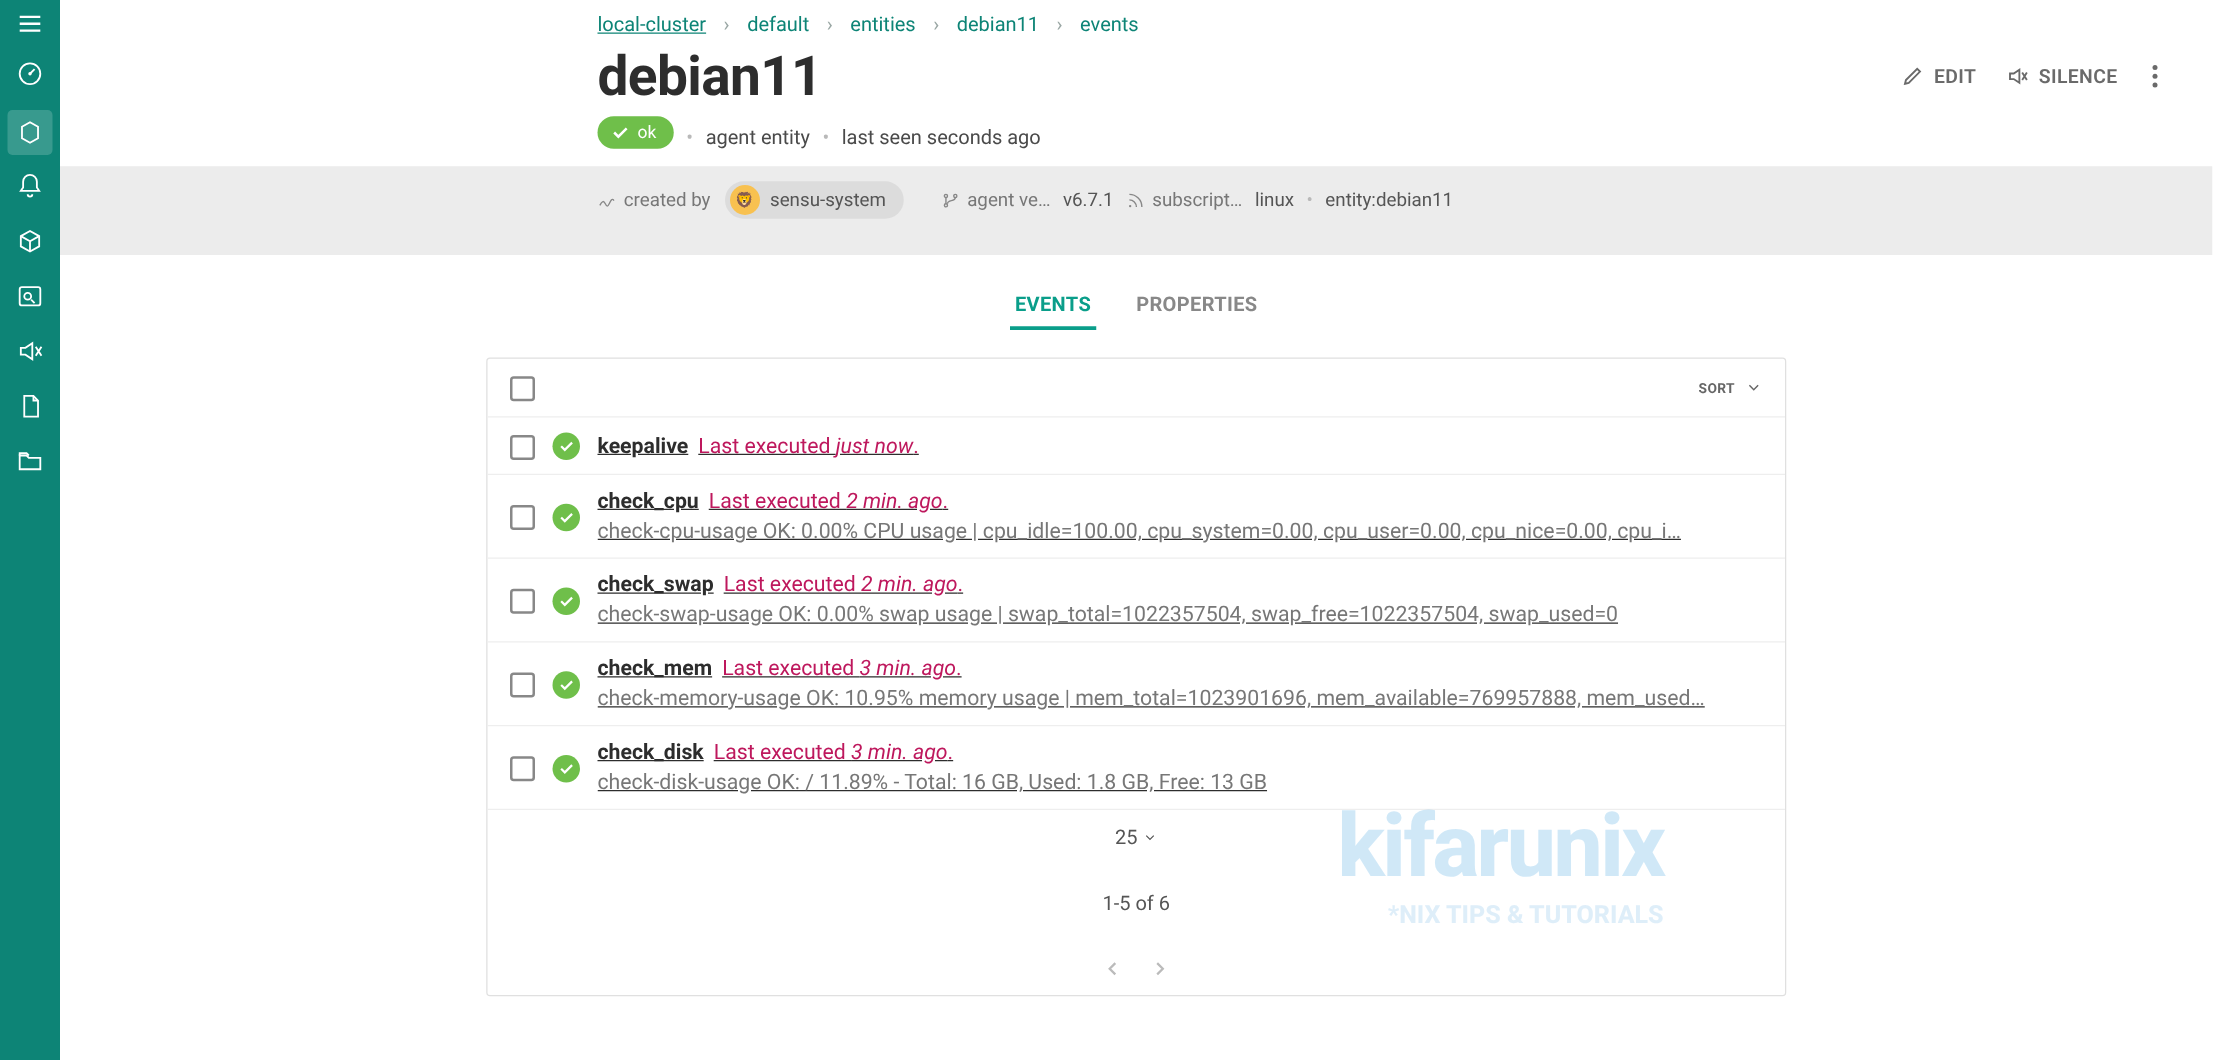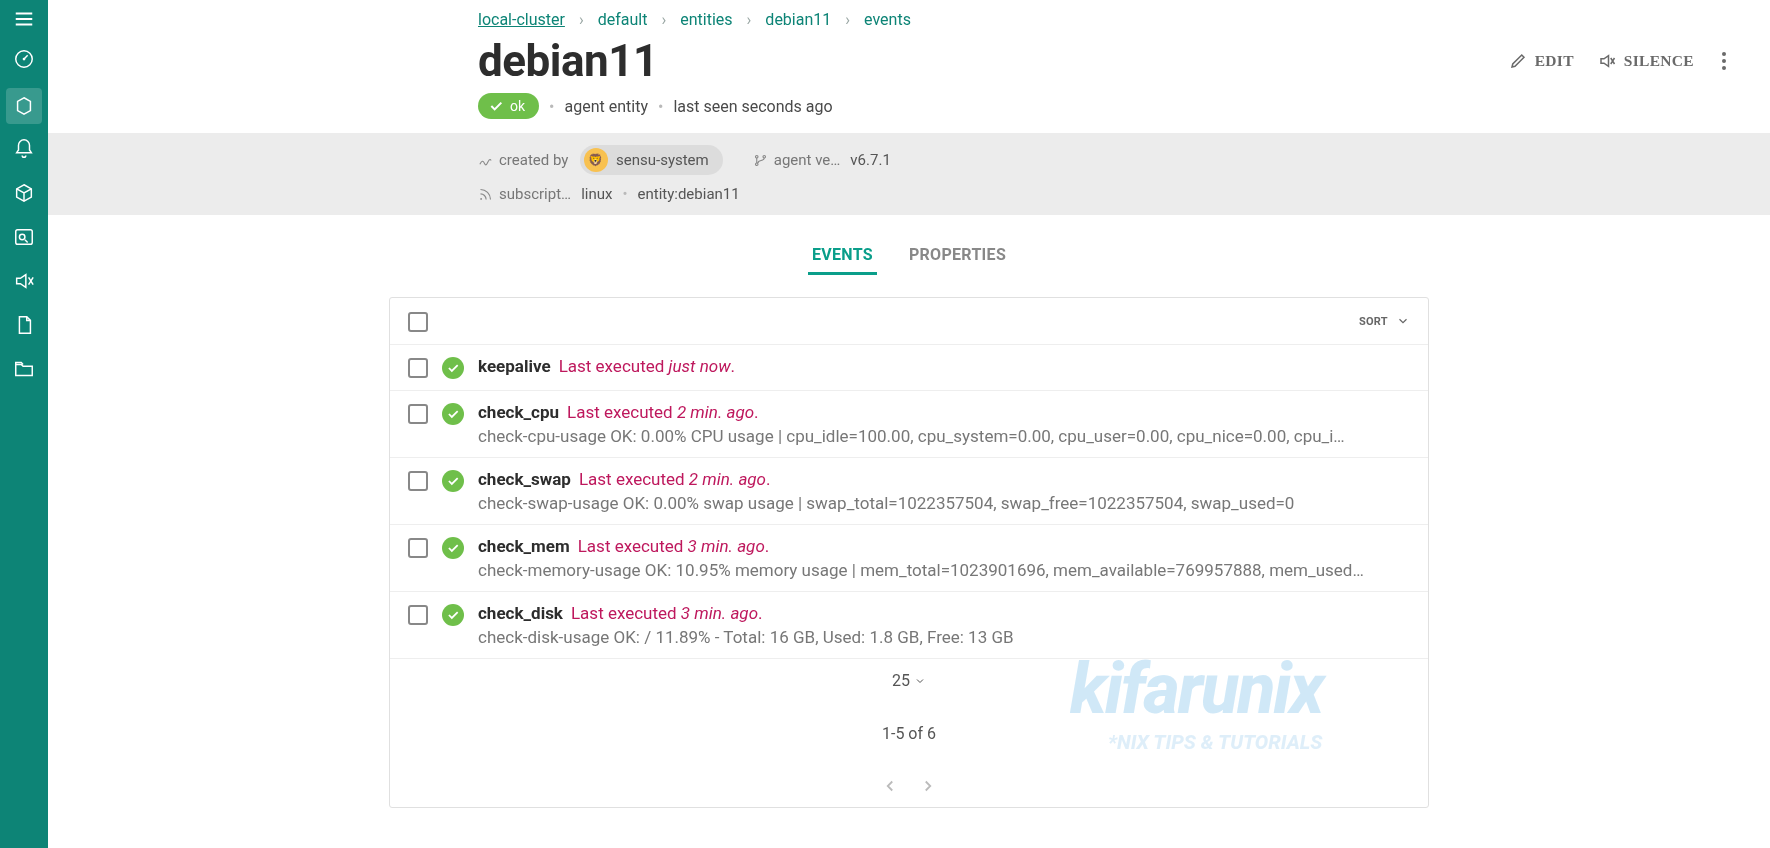--- a/index.html
+++ b/index.html
@@ -21,71 +21,71 @@
     
     .header-wrap { padding: 10px 0 0 0; }
     .breadcrumb { padding: 0 40px 0 430px; font-size: 16px; display: flex; align-items: center; gap: 14px; }
     .breadcrumb a { color: #0d8476; text-decoration: none; cursor: pointer; }
     .breadcrumb a.cur { text-decoration: underline; }
     .breadcrumb .sep { color: #9aa7a4; }
 
     .title-row { padding: 6px 40px 6px 430px; display: flex; align-items: center; gap: 20px; }
     .title-row h1 { font-size: 44px; font-weight: 700; letter-spacing: -.5px; }
     .title-actions { margin-left: auto; display: flex; align-items: center; gap: 24px; }
-    .act { display: flex; align-items: center; gap: 8px; color: #6a6a6a; font-weight: 600; font-size: 15.5px; cursor: pointer; letter-spacing: .3px; font-family: Liberation Serif, serif; }
+    .act { display: flex; align-items: center; gap: 8px; color: #6a6a6a; font-weight: 600; font-size: 15.5px; cursor: pointer; letter-spacing: .3px; }
     .act svg { width: 18px; height: 18px; stroke: #6a6a6a; fill: none; stroke-width: 2; }
     .kebab { display: flex; flex-direction: column; gap: 3px; cursor: pointer; padding: 4px; }
     .kebab span { width: 4px; height: 4px; background: #6a6a6a; border-radius: 50%; }
 
-    .sub-row { padding: 0 40px 14px 430px; display: flex; align-items: center; gap: 10px; font-size: 16px; color: #4a4a4a; }
+    .sub-row { padding: 0 40px 14px 430px; display: flex; align-items: flex-end; gap: 10px; font-size: 16px; color: #4a4a4a; }
     .ok-chip { display: inline-flex; align-items: center; gap: 6px; background: #6fbf4a; color: #fff; padding: 5px 14px 5px 10px; border-radius: 16px; font-size: 14px; }
     .ok-chip svg { width: 16px; height: 16px; stroke: #fff; fill: none; stroke-width: 3; }
     .dot { color: #b9b9b9; }
 
     
-    .meta-band { background: #ececec; padding: 12px 40px 12px 430px; display: flex; flex-direction: column; gap: 10px; font-size: 15px; color: #555; }
+    .meta-band { background: #ececec; padding: 12px 40px 29px 430px; display: flex; flex-direction: row; gap: 10px; font-size: 15px; color: #555; }
     .meta-line { display: flex; align-items: center; gap: 30px; }
     .meta-cell { display: flex; align-items: center; gap: 10px; }
     .meta-label { display: inline-flex; align-items: center; gap: 6px; color: #777; min-width: 92px; white-space: nowrap; overflow: hidden; text-overflow: ellipsis; }
     .meta-label svg { width: 15px; height: 15px; stroke: #888; fill: none; stroke-width: 1.8; }
     .user-chip { display: inline-flex; align-items: center; gap: 8px; background: #dcdcdc; border-radius: 16px; padding: 3px 14px 3px 4px; }
     .avatar { width: 24px; height: 24px; border-radius: 50%; background: #f8c150; display: flex; align-items: center; justify-content: center; font-size: 12px; }
 
     
     .tabs-wrap { display: flex; justify-content: center; padding-top: 22px; }
     .tabs { display: flex; gap: 28px; }
     .tab { font-weight: 700; font-size: 16px; letter-spacing: .3px; padding: 8px 4px; color: #888; cursor: pointer; }
     .tab.active { color: #0a9e8a; border-bottom: 3px solid #0a9e8a; }
 
     
     .card { margin: 22px auto 0 auto; width: 1040px; border: 1px solid #e0e0e0; border-radius: 3px; background: #fff; }
     .card-head { display: flex; align-items: center; padding: 12px 18px; border-bottom: 1px solid #eee; }
     .card-head .spacer { flex: 1; }
     .sort { display: flex; align-items: center; gap: 8px; font-weight: 700; color: #666; font-size: 11px; cursor: pointer; letter-spacing: .3px; }
     .sort svg { width: 14px; height: 14px; stroke: #666; fill: none; stroke-width: 2; }
 
-    .list-row { display: flex; align-items: flex-start; gap: 14px; padding: 11px 18px; border-bottom: 1px solid #eee; }
+    .list-row { display: flex; align-items: center; gap: 14px; padding: 11px 18px; border-bottom: 1px solid #eee; text-decoration: underline; }
     .list-row:last-of-type { border-bottom: none; }
     .chk { width: 20px; height: 20px; border: 2px solid #888; border-radius: 3px; flex-shrink: 0; margin-top: 2px; cursor: pointer; }
     .status-ic { width: 22px; height: 22px; border-radius: 50%; background: #6fbf4a; display: flex; align-items: center; justify-content: center; flex-shrink: 0; margin-top: 1px; }
     .status-ic svg { width: 14px; height: 14px; stroke: #fff; fill: none; stroke-width: 3; }
     .row-body { flex: 1; min-width: 0; }
     .row-top { display: flex; align-items: baseline; gap: 8px; font-size: 17px; }
     .row-top .name { font-weight: 700; }
     .row-top .exec { color: #be185d; }
     .row-top em { font-style: italic; }
     .row-output { color: #777; font-size: 17px; margin-top: 4px; white-space: nowrap; overflow: hidden; text-overflow: ellipsis; }
 
     .card-foot { display: flex; align-items: center; justify-content: flex-end; gap: 34px; padding: 12px 20px; font-size: 16px; color: #555; border-top: 1px solid #eee; flex-direction: column; }
     .card-foot .pgsz { display: flex; align-items: center; gap: 4px; cursor: pointer; }
     .nav-arrows { display: flex; gap: 20px; }
     .nav-arrows svg { width: 18px; height: 18px; stroke: #bbb; fill: none; stroke-width: 2.4; cursor: pointer; }
 
     
-    .watermark { position: absolute; left: 680px; top: 350px; pointer-events: none; opacity: .28; color: #5ab0e6; font-weight: 800; font-style: italic; }
+    .watermark { position: absolute; left: 680px; top: 350px; pointer-events: none; opacity: .28; color: #5ab0e6; font-weight: 800; }
     .watermark .big { font-size: 70px; letter-spacing: -2px; }
     .watermark .sm { font-size: 20px; color: #8cc3ea; text-align: right; }
   </style>
 </head>
 <body>
 
 <div class="app">
 
   <nav class="rail">
     <div class="rail-btn hamburger">

